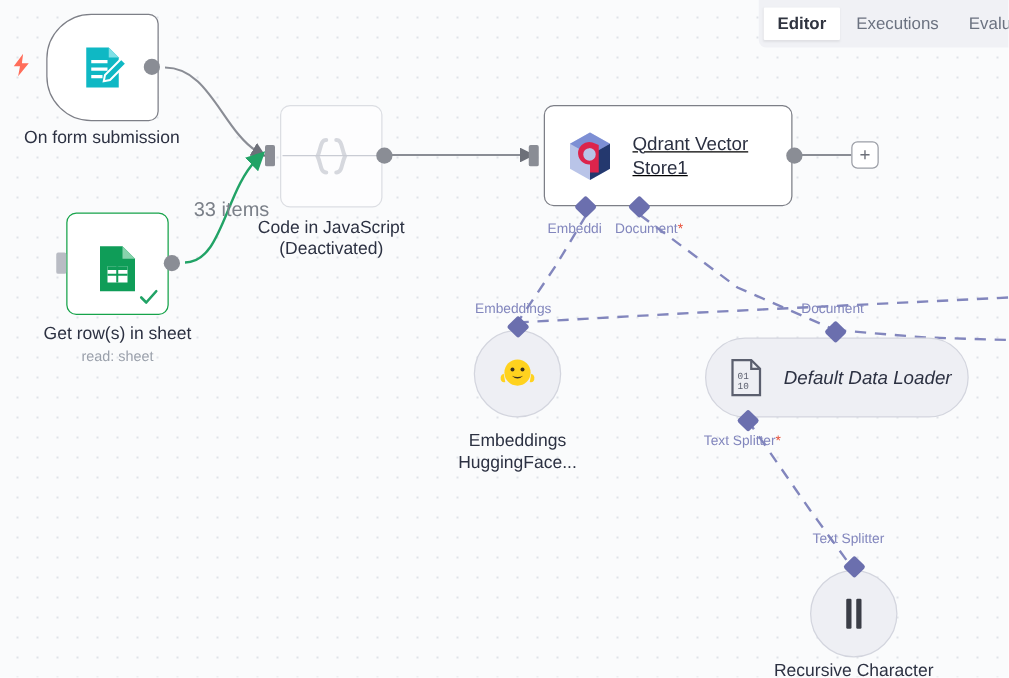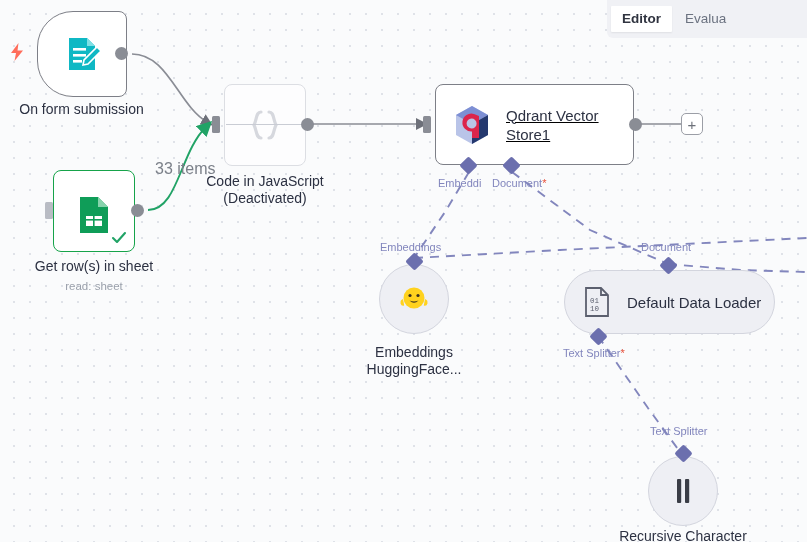--- a/index.html
+++ b/index.html
@@ -106,21 +106,21 @@
   }
   .subpill {
     position: absolute;
     border-radius: 40px;
     background: #eeeff4;
     border: 1.5px solid #d3d5de;
     display: flex; align-items: center;
     z-index: 12;
   }
   .subpill .pilltext {
-    font-size: 15px; color: #2c3142;
+    font-size: 15px; color: #2c3142; font-style: italic;
   }
 
   
   .diamond {
     position: absolute; width: 13px; height: 13px;
     background: #6b6fae; transform: rotate(45deg);
     border-radius: 2px; z-index: 16;
   }
   .conlabel {
     position: absolute; font-size: 11px;
@@ -302,16 +302,17 @@
         </svg>
       </div>
     </div>
     <div class="diamond" style="left:677px; top:447px;"></div>
     <div class="conlabel" style="left:650px; top:425px;">Text Splitter</div>
     <div class="nodelabel" style="left:603px; top:528px; width:160px;">Recursive Character</div>
   </div>
 
   <div class="tabbar">
     <div class="tab active">Editor</div>
+    <div class="tab">Executions</div>
     <div class="tab">Evalua</div>
   </div>
 
 </div>
 
 </body></html>

